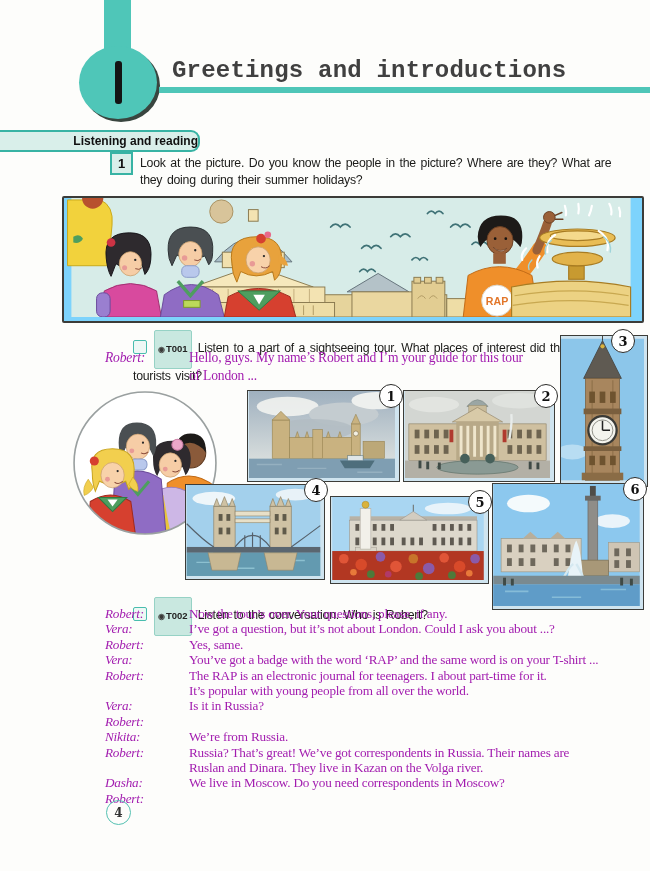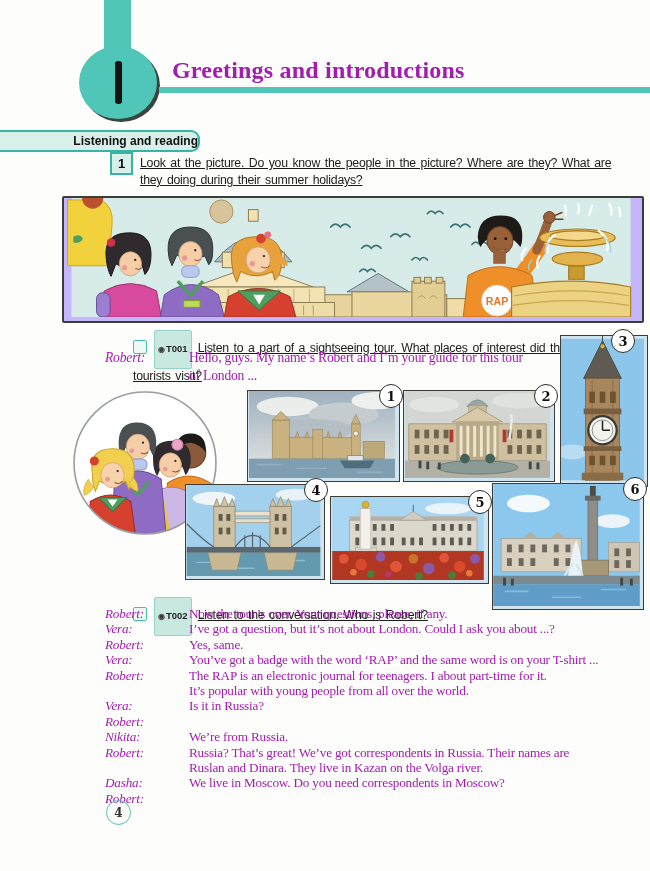--- a/index.html
+++ b/index.html
@@ -5,38 +5,38 @@
   html,body{margin:0;padding:0;background:#ffffff;}
   .page{position:relative;width:650px;height:871px;background:#fdfdfb;overflow:hidden;
         font-family:"Liberation Sans",sans-serif;color:#1c1c1a;}
 
   
   .topbar{position:absolute;left:104px;top:0;width:27px;height:50px;background:#4fc6b8;}
   .unit-circle{position:absolute;left:79px;top:46px;width:78px;height:73px;background:#4fc6b8;
         border-radius:50%;box-shadow:3px 3px 0 #39453f;display:flex;align-items:center;justify-content:center;}
   .unit-glyph{width:7px;height:43px;background:#141414;border-radius:3px;}
   .unit-num-hidden{position:absolute;width:1px;height:1px;overflow:hidden;clip:rect(0 0 0 0);}
-  .title{position:absolute;left:172px;top:57px;font-family:Liberation Serif, serif;
-        font-weight:bold;font-size:24px;color:#a21caf;letter-spacing:.2px;white-space:nowrap;}
+  .title{position:absolute;left:172px;top:57px;font-family:Liberation Mono, monospace;
+        font-weight:bold;font-size:24px;color:#404040;letter-spacing:.2px;white-space:nowrap;}
   .title-rule{position:absolute;left:159px;top:87px;width:491px;height:6px;background:#4fc6b8;}
 
   
   .section-label{position:absolute;left:0;top:130px;width:198px;height:18px;background:#d9efea;
         border:2px solid #38b3a4;border-left:none;border-radius:0 9px 9px 0;display:flex;
         align-items:center;justify-content:flex-end;font-size:12px;font-weight:bold;color:#101010;}
   .ex-num{position:absolute;left:110px;top:152px;width:19px;height:19px;background:#d9efea;
         border:2px solid #38b3a4;display:flex;align-items:center;justify-content:center;
         font-weight:bold;font-size:13px;color:#101010;}
-  .instr{font-size:12.3px;line-height:17px;letter-spacing:-.25px;word-spacing:1.5px;color:#1c1c1a;text-decoration:underline;}
+  .instr{font-size:12.3px;line-height:17px;letter-spacing:-.25px;word-spacing:1.5px;color:#1c1c1a;}
   .ex1-text{position:absolute;left:140px;top:155px;width:480px;}
   .ex1-text .ln{display:block;white-space:nowrap;}
 
   
   .strip{position:absolute;left:62px;top:196px;width:578px;height:123px;border:2px solid #3c3c38;
-        border-radius:2px;background:#c4b5fd;text-align:right;}
+        border-radius:2px;background:#7dd3fc;text-align:right;}
   .strip svg{display:block;}
 
   
   .audio-row{position:absolute;font-size:12.3px;line-height:15.5px;letter-spacing:-.25px;word-spacing:1.5px;}
   #t001{left:133px;top:330px;width:440px;}
   #t002{left:133px;top:597px;width:370px;}
   .checkbox{display:inline-block;width:12px;height:12px;border:1.5px solid #49bdae;background:#eef8f5;
         border-radius:2px;vertical-align:-2px;margin-right:7px;}
   .audio-badge{display:inline-block;background:#c9e8e0;border:1px solid #96d2c5;border-radius:2px;
         padding:12px 3px;font-size:9.5px;font-weight:bold;color:#222;margin-right:6px;line-height:12px;

